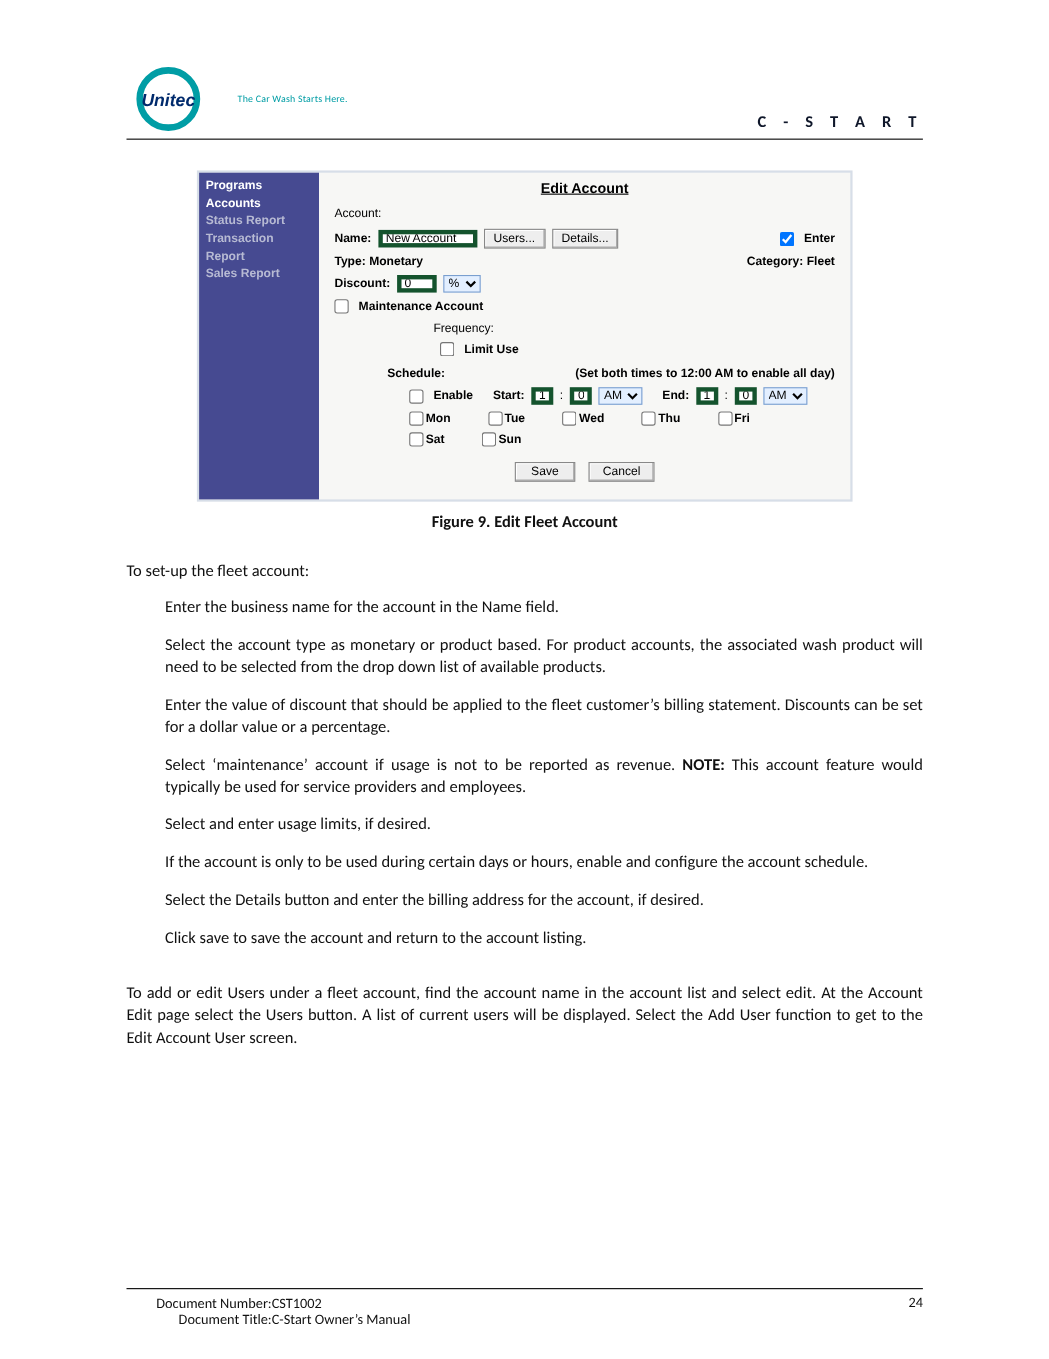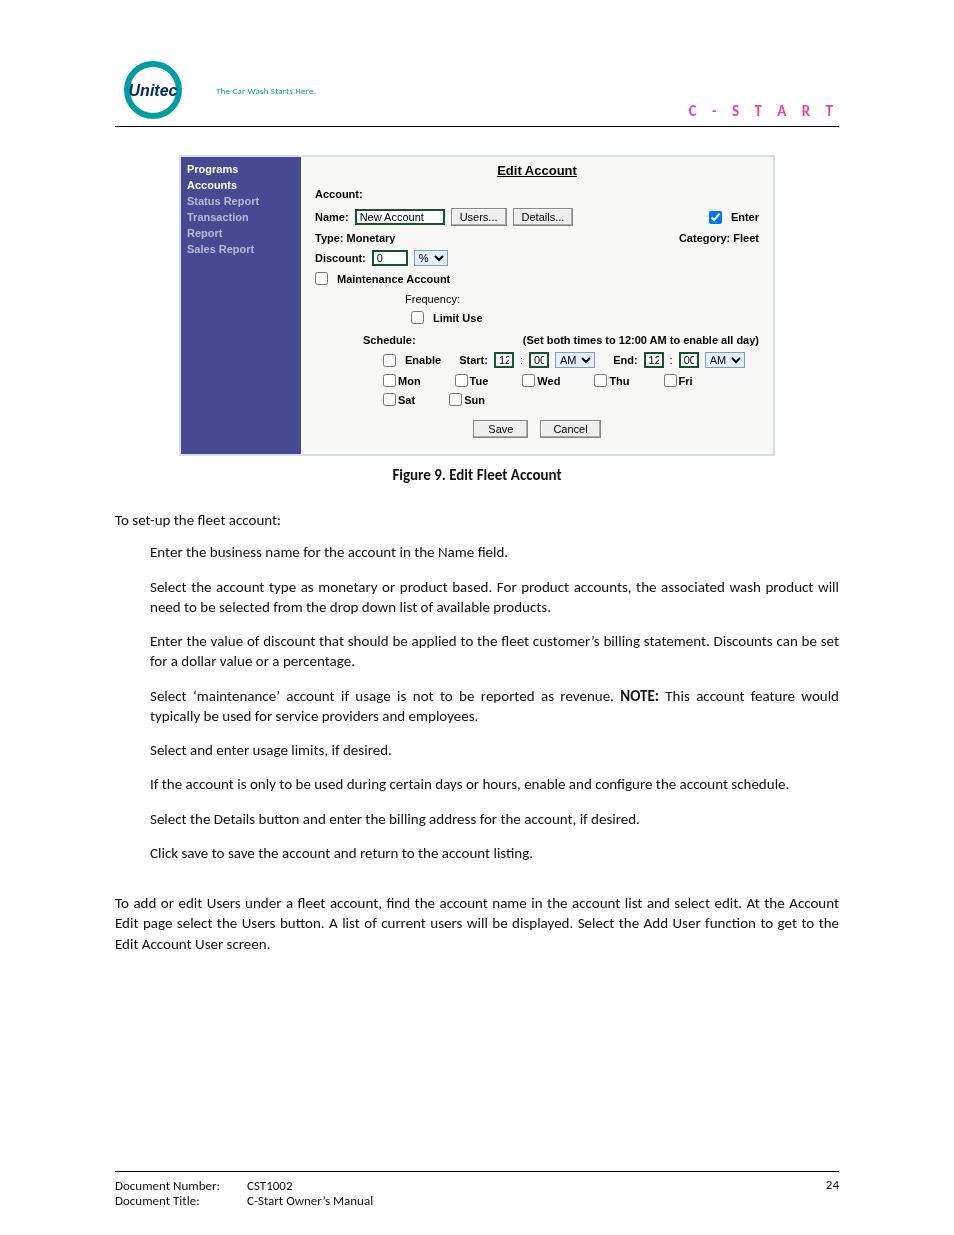--- a/index.html
+++ b/index.html
@@ -28,42 +28,42 @@
   .logo svg { width:80px; height:60px; }
   .tagline {
     font-size: 9px;
     color: #009da5;
     letter-spacing: .2px;
     white-space: nowrap;
   }
   .doc-brand {
     font-weight: 700;
     letter-spacing: 6px;
-    color: #ec4899;
+    color: #0f172a;
     align-self:flex-end;
     font-size:15px;
   }
   .header-rule {
     border: none;
     border-top: 1.5px solid #000;
     margin: 6px 115px 0 115px;
   }
 
   
   .app-outer {
     margin: 28px auto 10px auto;
     width: 596px;
     border: 2px solid #d7dee8;
     background: #f7f7f5;
     display: flex;
     font-family: "MS Sans Serif", Tahoma, Arial, sans-serif;
     font-size: 11px;
   }
   .side-nav {
-    width: 120px;
+    width: 109px;
     background:#464a91;
     color:#fff;
     padding:4px 6px;
     font-weight:700;
   }
   .side-nav .nav-item { padding:2px 0; }
   .side-nav .nav-grey { color:#b7bad3; }
   .side-nav .nav-item + .nav-item { }
 
   .main-panel {
@@ -71,34 +71,34 @@
     padding: 4px 14px 16px 14px;
     color:#000;
   }
   .panel-title {
     text-align:center;
     font-weight:700;
     text-decoration:underline;
     margin: 2px 0 10px 0;
     font-size:13px;
   }
-  .group-lbl { font-weight:700; margin: 2px 0 8px 0; }
+  .group-lbl { font-weight:400; margin: 2px 0 8px 0; }
 
   .row {
     display:flex;
     align-items:center;
     gap: 6px;
     margin: 6px 0;
     flex-wrap:wrap;
   }
   .row .lbl { font-weight:700; }
   .sp { flex:1 1 auto; }
   .inp {
     font: inherit;
-    border:2px solid #14532d;
+    border:4px solid #14532d;
     background:#fff;
     height:16px;
     padding:0 3px;
   }
   .btn {
     font: inherit;
     border:1px solid #888;
     background:#eee;
     height:18px;
     padding:0 8px;
@@ -149,21 +149,21 @@
   }
   .page-footer {
     position:absolute;
     bottom: 27px;
     left:0; right:0;
   }
   .foot-inner {
     margin: 6px 115px 0 115px;
     font-size:13px;
   }
-  .foot-row { display:flex; }
+  .foot-row { display:flex;text-align:right; }
   .foot-k { width:132px; }
   .foot-v { }
   .foot-pnum { position:absolute; right:115px; top:6px; }
 
 </style>
 </head>
 <body>
 
 <div class="page-header">
   <div class="logo-block">

